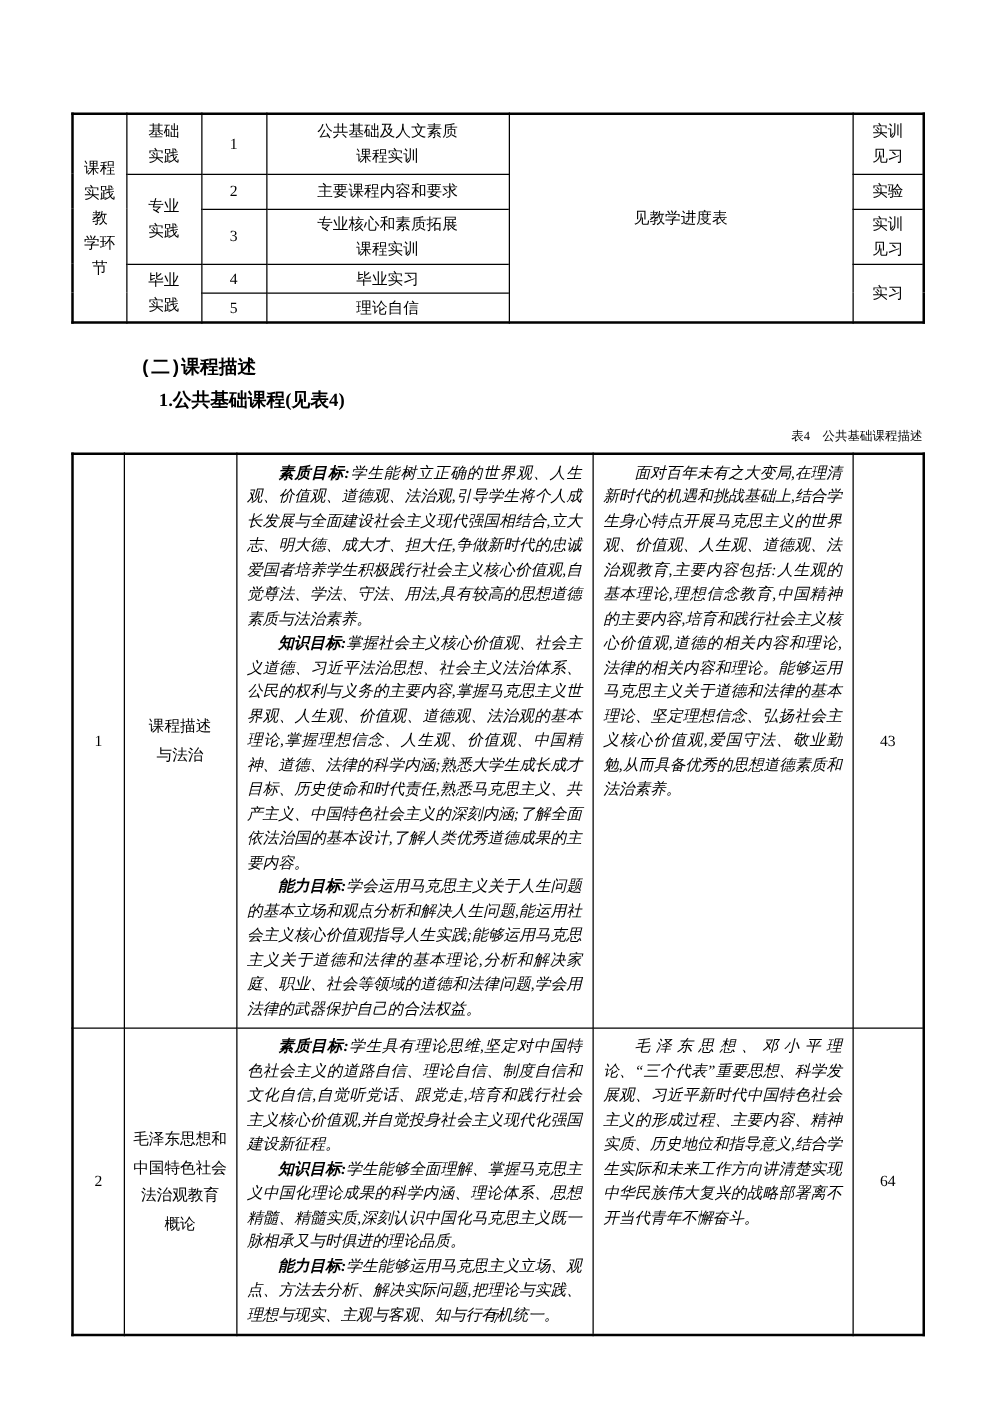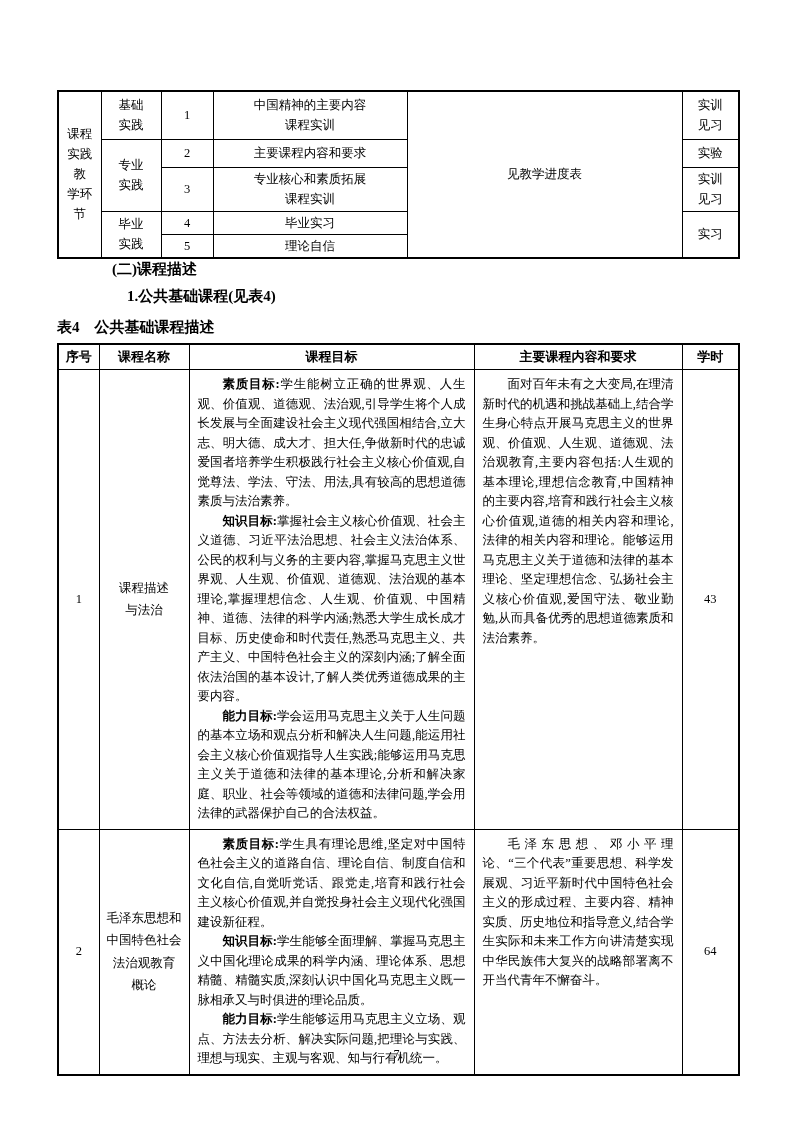--- a/index.html
+++ b/index.html
@@ -17,29 +17,29 @@
   table.bordered { border: 2px solid #000; }
 
   
   .ptable { margin-top: 90px; font-size: 12.5px; }
   .ptable td {
     text-align: center; vertical-align: middle;
     white-space: pre-line; line-height: 1.6;
   }
 
   
-  .h-section { margin: 1px 0 0 112px; font-size: 15px; font-weight: bold; }
+  .h-section { margin: 25px 0 0 112px; font-size: 15px; font-weight: bold; font-family: Liberation Mono, monospace; }
   .h-sub     { margin: 8px 0 0 127px;  font-size: 15px; font-weight: bold; }
-  .h-caption { margin: 12px 0 6px 57px; width: 681px; text-align: left; font-size: 15px; font-weight: bold; }
+  .h-caption { margin: 12px 0 6px 57px; width: 681px; text-align: right; font-size: 10px; font-weight: normal; }
 
   
   .t4 { font-size: 12.5px; }
   .t4 th { font-weight: bold; text-align: center; vertical-align: middle; height: 26px; font-size: 13px; padding: 2px; }
   .t4 td.c { text-align: center; vertical-align: middle; white-space: pre-line; line-height: 1.8; }
-  .t4 td.obj, .t4 td.cont { vertical-align: top; padding: 5px 8px 5px 8px; }
+  .t4 td.obj, .t4 td.cont { vertical-align: top; padding: 5px 8px 5px 8px; font-style: italic; }
   .t4 p { margin: 0; text-indent: 2em; text-align: justify; line-height: 19.5px; }
   .t4 .lbl { font-weight: bold; }
   .t4 tr.r1 { height: 418px; }
   .t4 tr.r2 { height: 223px; }
 
   
   .footer { position: absolute; left: 0; top: 1047px; width: 793px; text-align: center; font-size: 12px; }
 </style>
 </head>
 <body>
@@ -56,21 +56,21 @@
         <col style="width:57px">
     </colgroup>
     <tbody>
         <tr style="height:48px">
       <td rowspan="5">课程
 实践教
 学环节</td>
       <td>基础
 实践</td>
       <td>1</td>
-      <td>中国精神的主要内容
+      <td>公共基础及人文素质
 课程实训</td>
       <td rowspan="5">见教学进度表</td>
       <td>实训
 见习</td>
     </tr>
     <tr style="height:28px">
       <td rowspan="2">专业
 实践</td>
       <td>2</td>
       <td>主要课程内容和要求</td>
@@ -103,27 +103,20 @@
 
   <table class="t4 bordered">
     <colgroup>
       <col style="width:41px">
         <col style="width:90px">
         <col style="width:285px">
       <col style="width:208px">
         <col style="width:57px">
     </colgroup>
     <tbody>
-        <tr>
-      <th>序号</th>
-      <th>课程名称</th>
-      <th>课程目标</th>
-      <th>主要课程内容和要求</th>
-      <th>学时</th>
-    </tr>
 
     <tr class="r1">
       <td class="c">1</td>
       <td class="c">课程描述
 与法治</td>
       <td class="obj">
         <p><span class="lbl">素质目标:</span><span>学生能树立正确的世界观、人生观、价值观、道德观、法治观,引导学生将个人成长发展与全面建设社会主义现代强国相结合,立大志、明大德、成大才、担大任,争做新时代的忠诚爱国者培养学生积极践行社会主义核心价值观,自觉尊法、学法、守法、用法,具有较高的思想道德素质与法治素养。</span></p>
         <p><span class="lbl">知识目标:</span><span>掌握社会主义核心价值观、社会主义道德、习近平法治思想、社会主义法治体系、公民的权利与义务的主要内容,掌握马克思主义世界观、人生观、价值观、道德观、法治观的基本理论,掌握理想信念、人生观、价值观、中国精神、道德、法律的科学内涵;熟悉大学生成长成才目标、历史使命和时代责任,熟悉马克思主义、共产主义、中国特色社会主义的深刻内涵;了解全面依法治国的基本设计,了解人类优秀道德成果的主要内容。</span></p>
         <p><span class="lbl">能力目标:</span><span>学会运用马克思主义关于人生问题的基本立场和观点分析和解决人生问题,能运用社会主义核心价值观指导人生实践;能够运用马克思主义关于道德和法律的基本理论,分析和解决家庭、职业、社会等领域的道德和法律问题,学会用法律的武器保护自己的合法权益。</span></p>
       </td>

